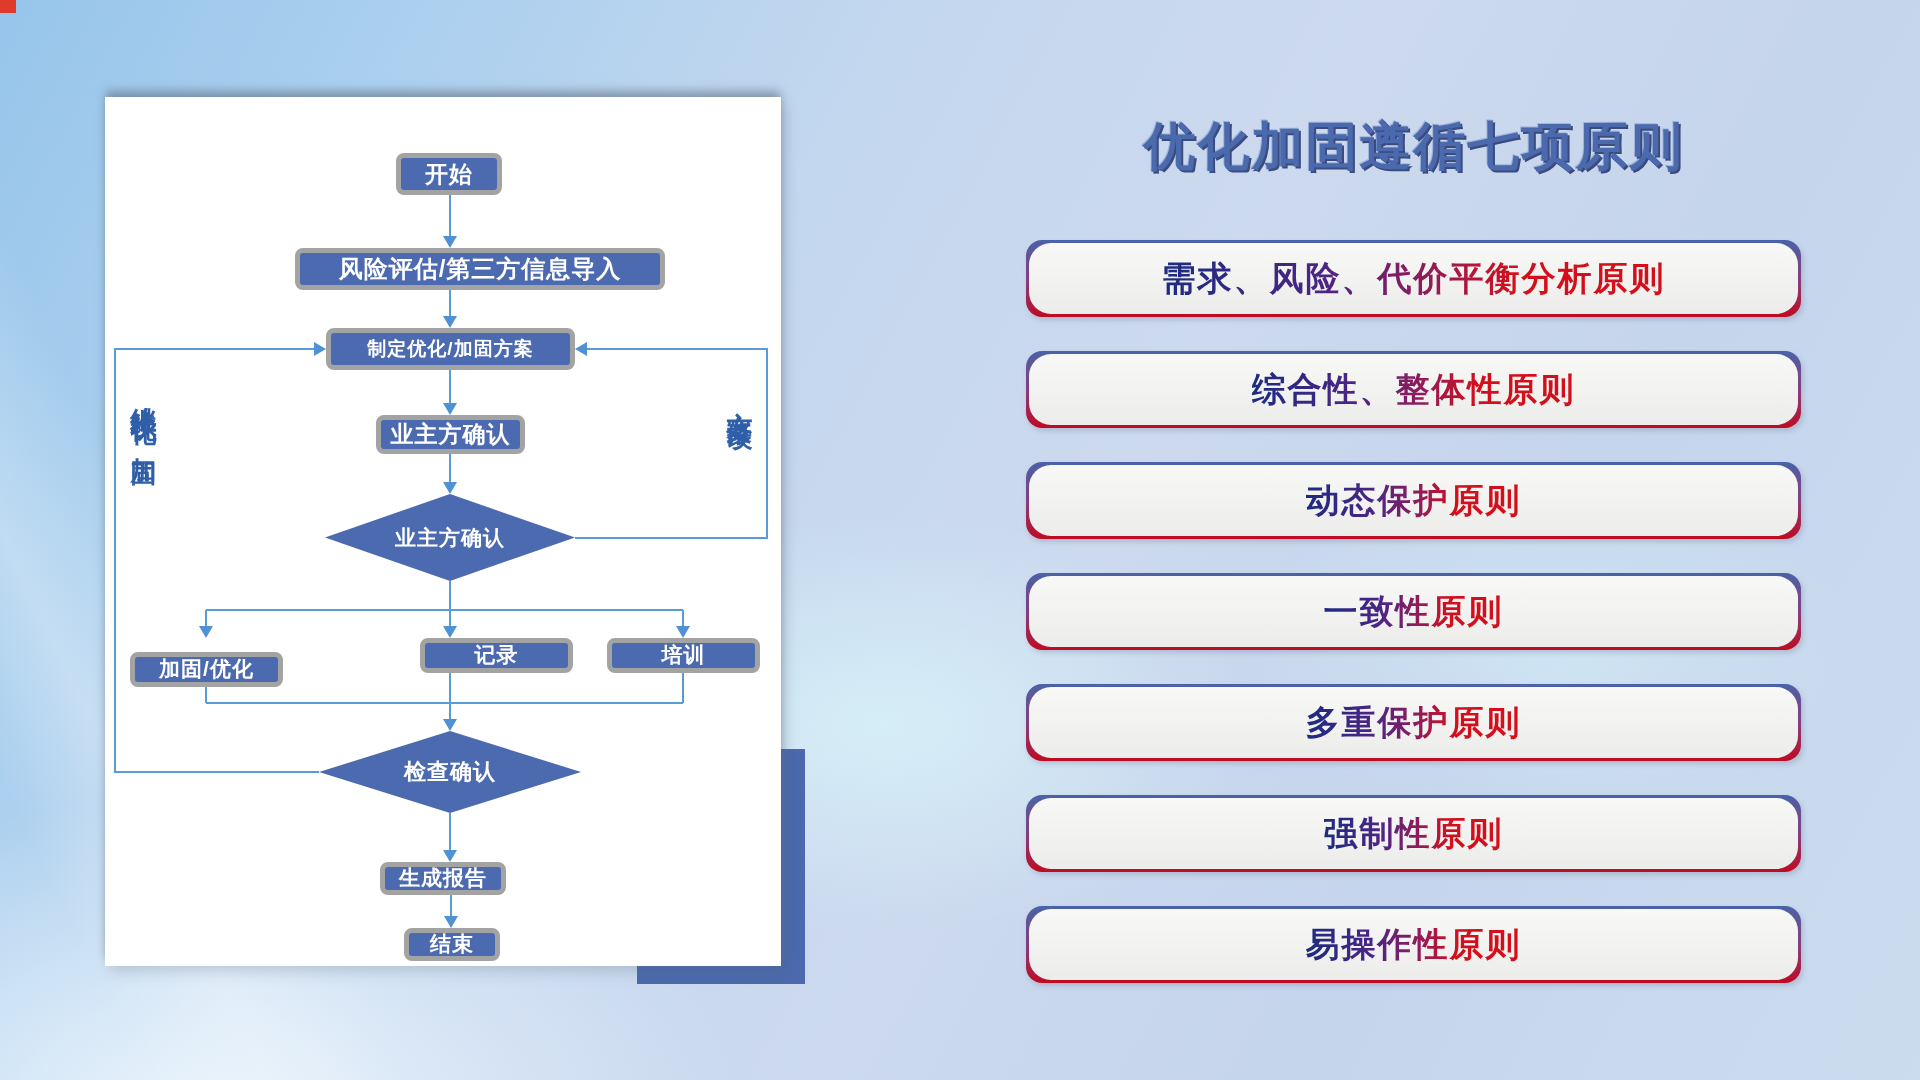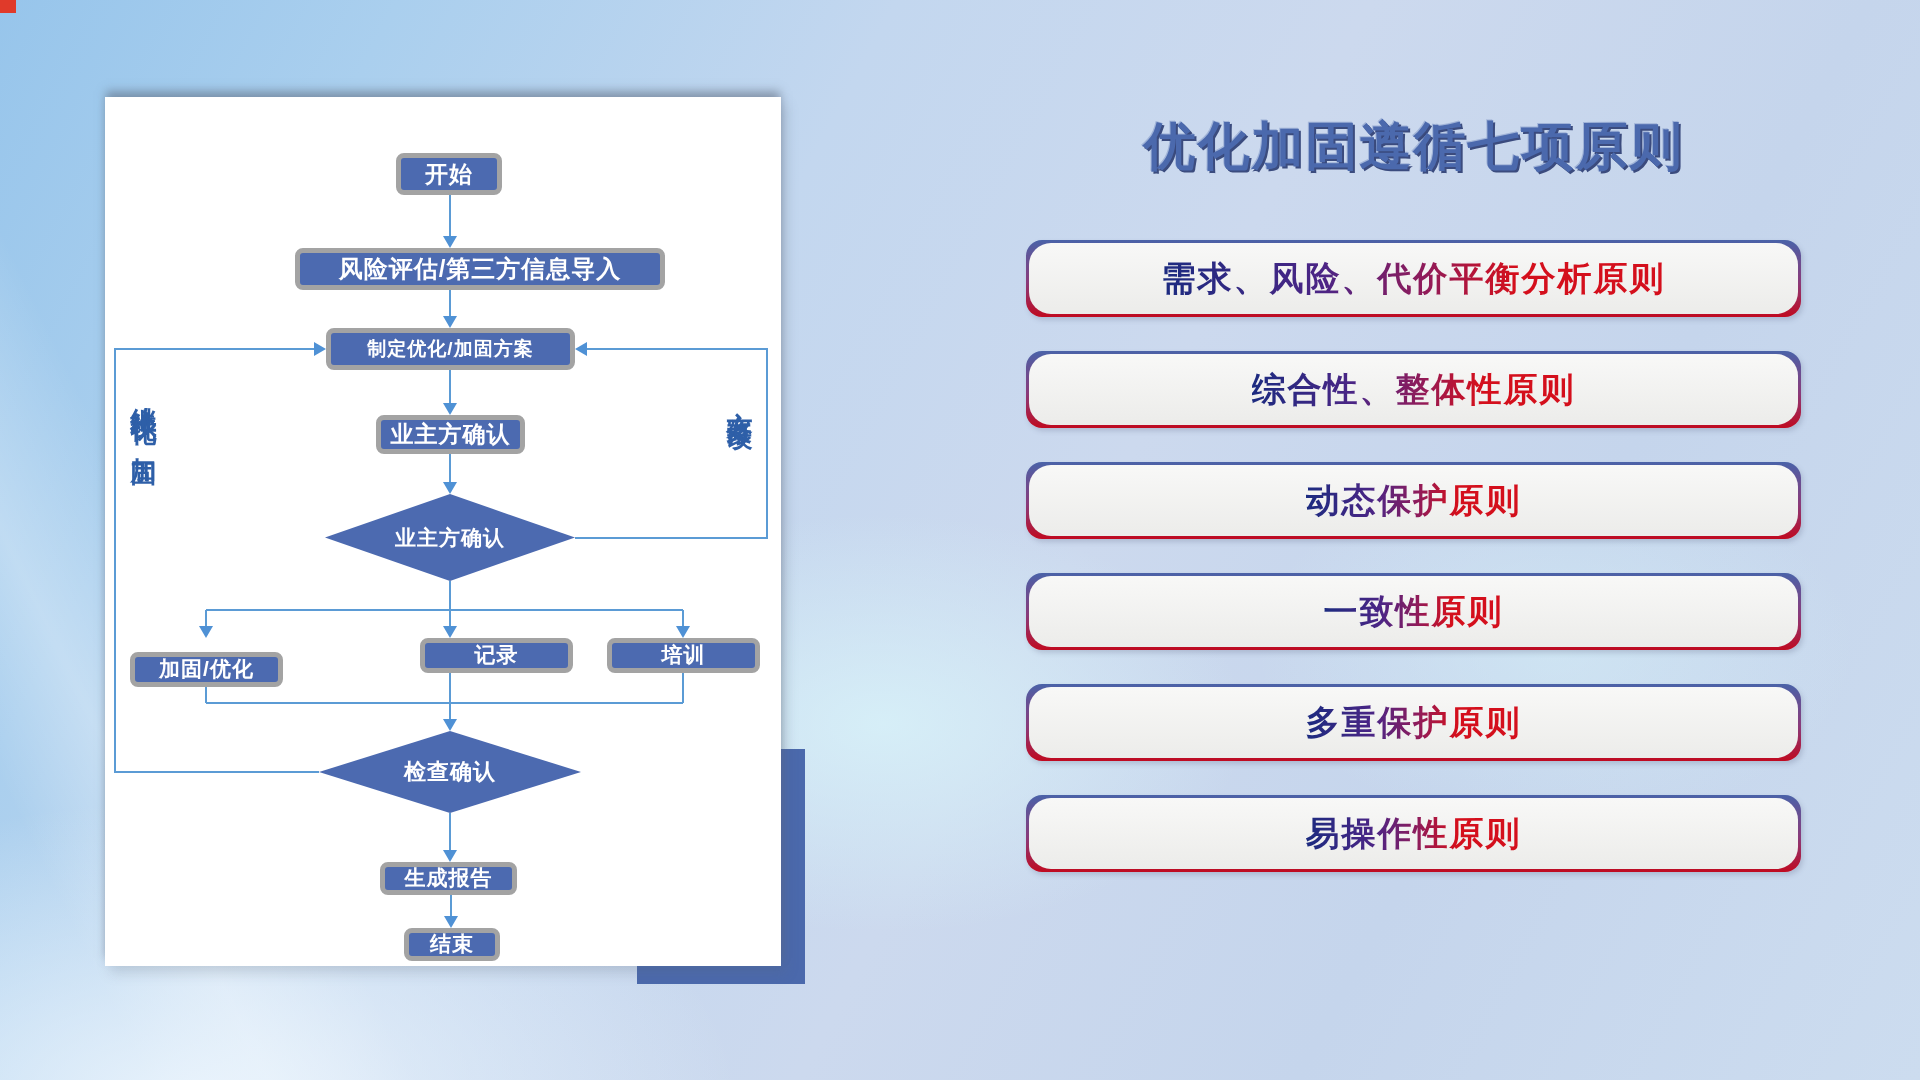--- a/index.html
+++ b/index.html
@@ -128,21 +128,21 @@
   <div class="diamond" style="left:220px; top:397px; width:250px; height:87px;">业主方确认</div>
 
   <div class="node" style="left:25px; top:541px; width:153px; height:35px; font-size:21px;margin-top:14px;">加固/优化</div>
 
   <div class="node" style="left:270px; top:541px; width:153px; height:35px; font-size:21px;margin-left:45px;">记录</div>
 
   <div class="node" style="left:502px; top:541px; width:153px; height:35px; font-size:21px;">培训</div>
 
   <div class="diamond" style="left:214px; top:634px; width:262px; height:82px; font-size:22px;">检查确认</div>
 
-  <div class="node" style="left:275px; top:765px; width:137px; height:33px; font-size:21px;">生成报告</div>
+  <div class="node" style="left:275px; top:765px; width:126px; height:33px; font-size:21px;">生成报告</div>
 
   <div class="node" style="left:299px; top:831px; width:96px; height:33px; font-size:21px;">结束</div>
 
   <div class="vlabel" style="left:26px; top:290px;">继续优化/加固</div>
 
   <div class="vlabel" style="left:622px; top:294px;">方案修改</div>
 </div>
 
 <div class="panel-title">优化加固遵循七项原则</div>
 
@@ -167,16 +167,21 @@
       <span class="grad-text">一致性原则</span>
     </div>
   </div>
   <div class="principle-card">
     <div class="principle-inner">
       <span class="grad-text">多重保护原则</span>
     </div>
   </div>
   <div class="principle-card">
     <div class="principle-inner">
+      <span class="grad-text">强制性原则</span>
+    </div>
+  </div>
+  <div class="principle-card">
+    <div class="principle-inner">
       <span class="grad-text">易操作性原则</span>
     </div>
   </div>
 </div>
 
 </body></html>

